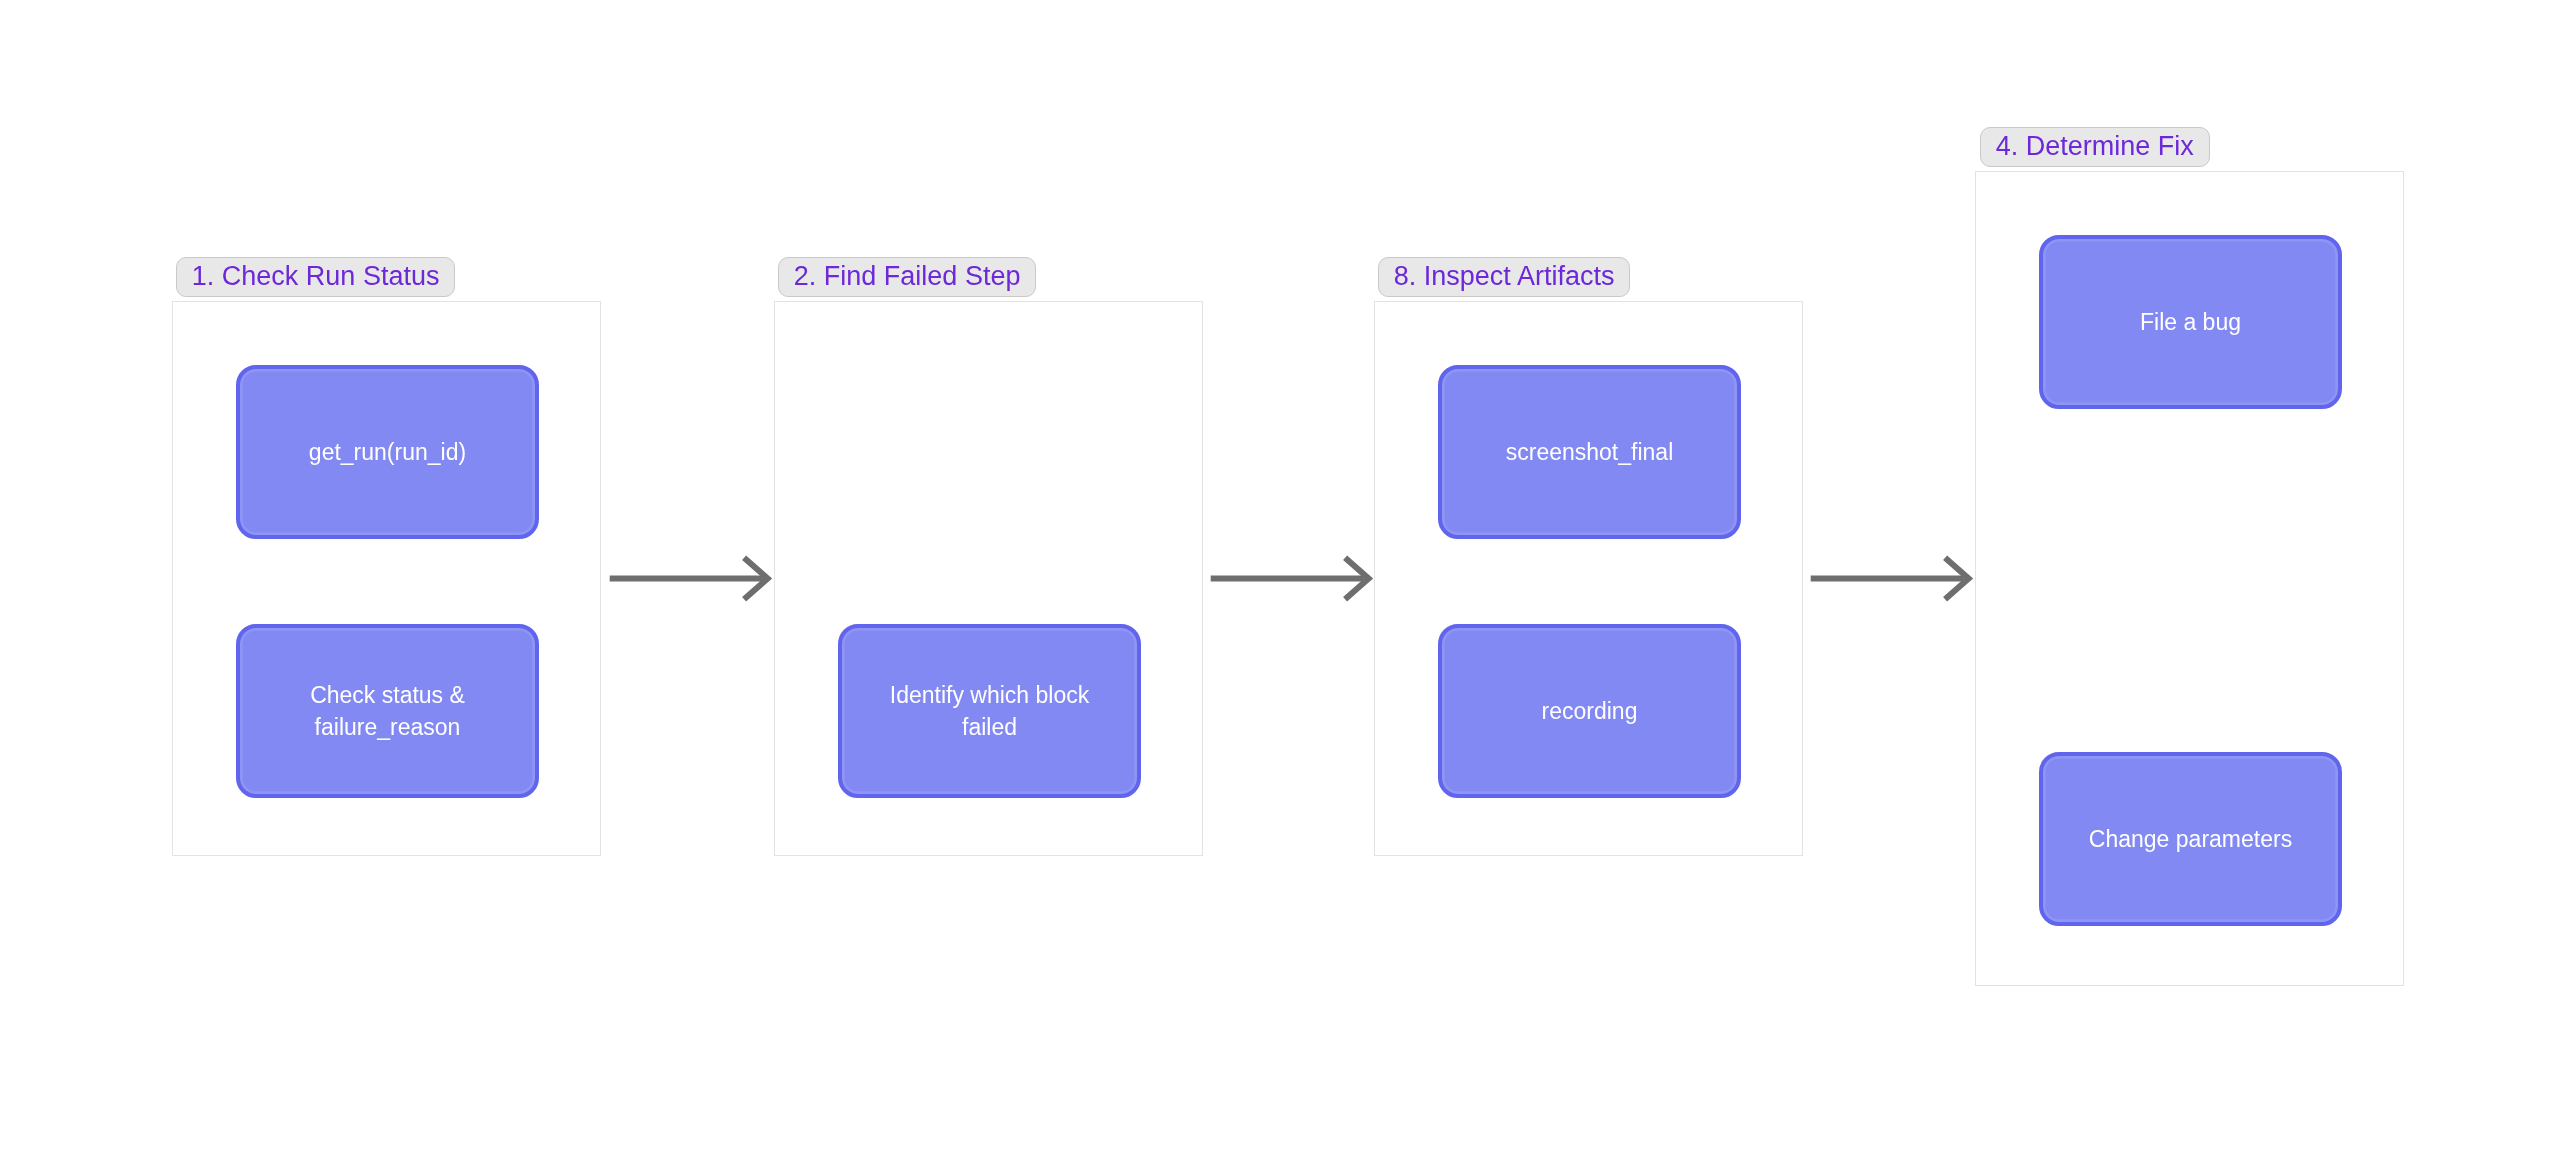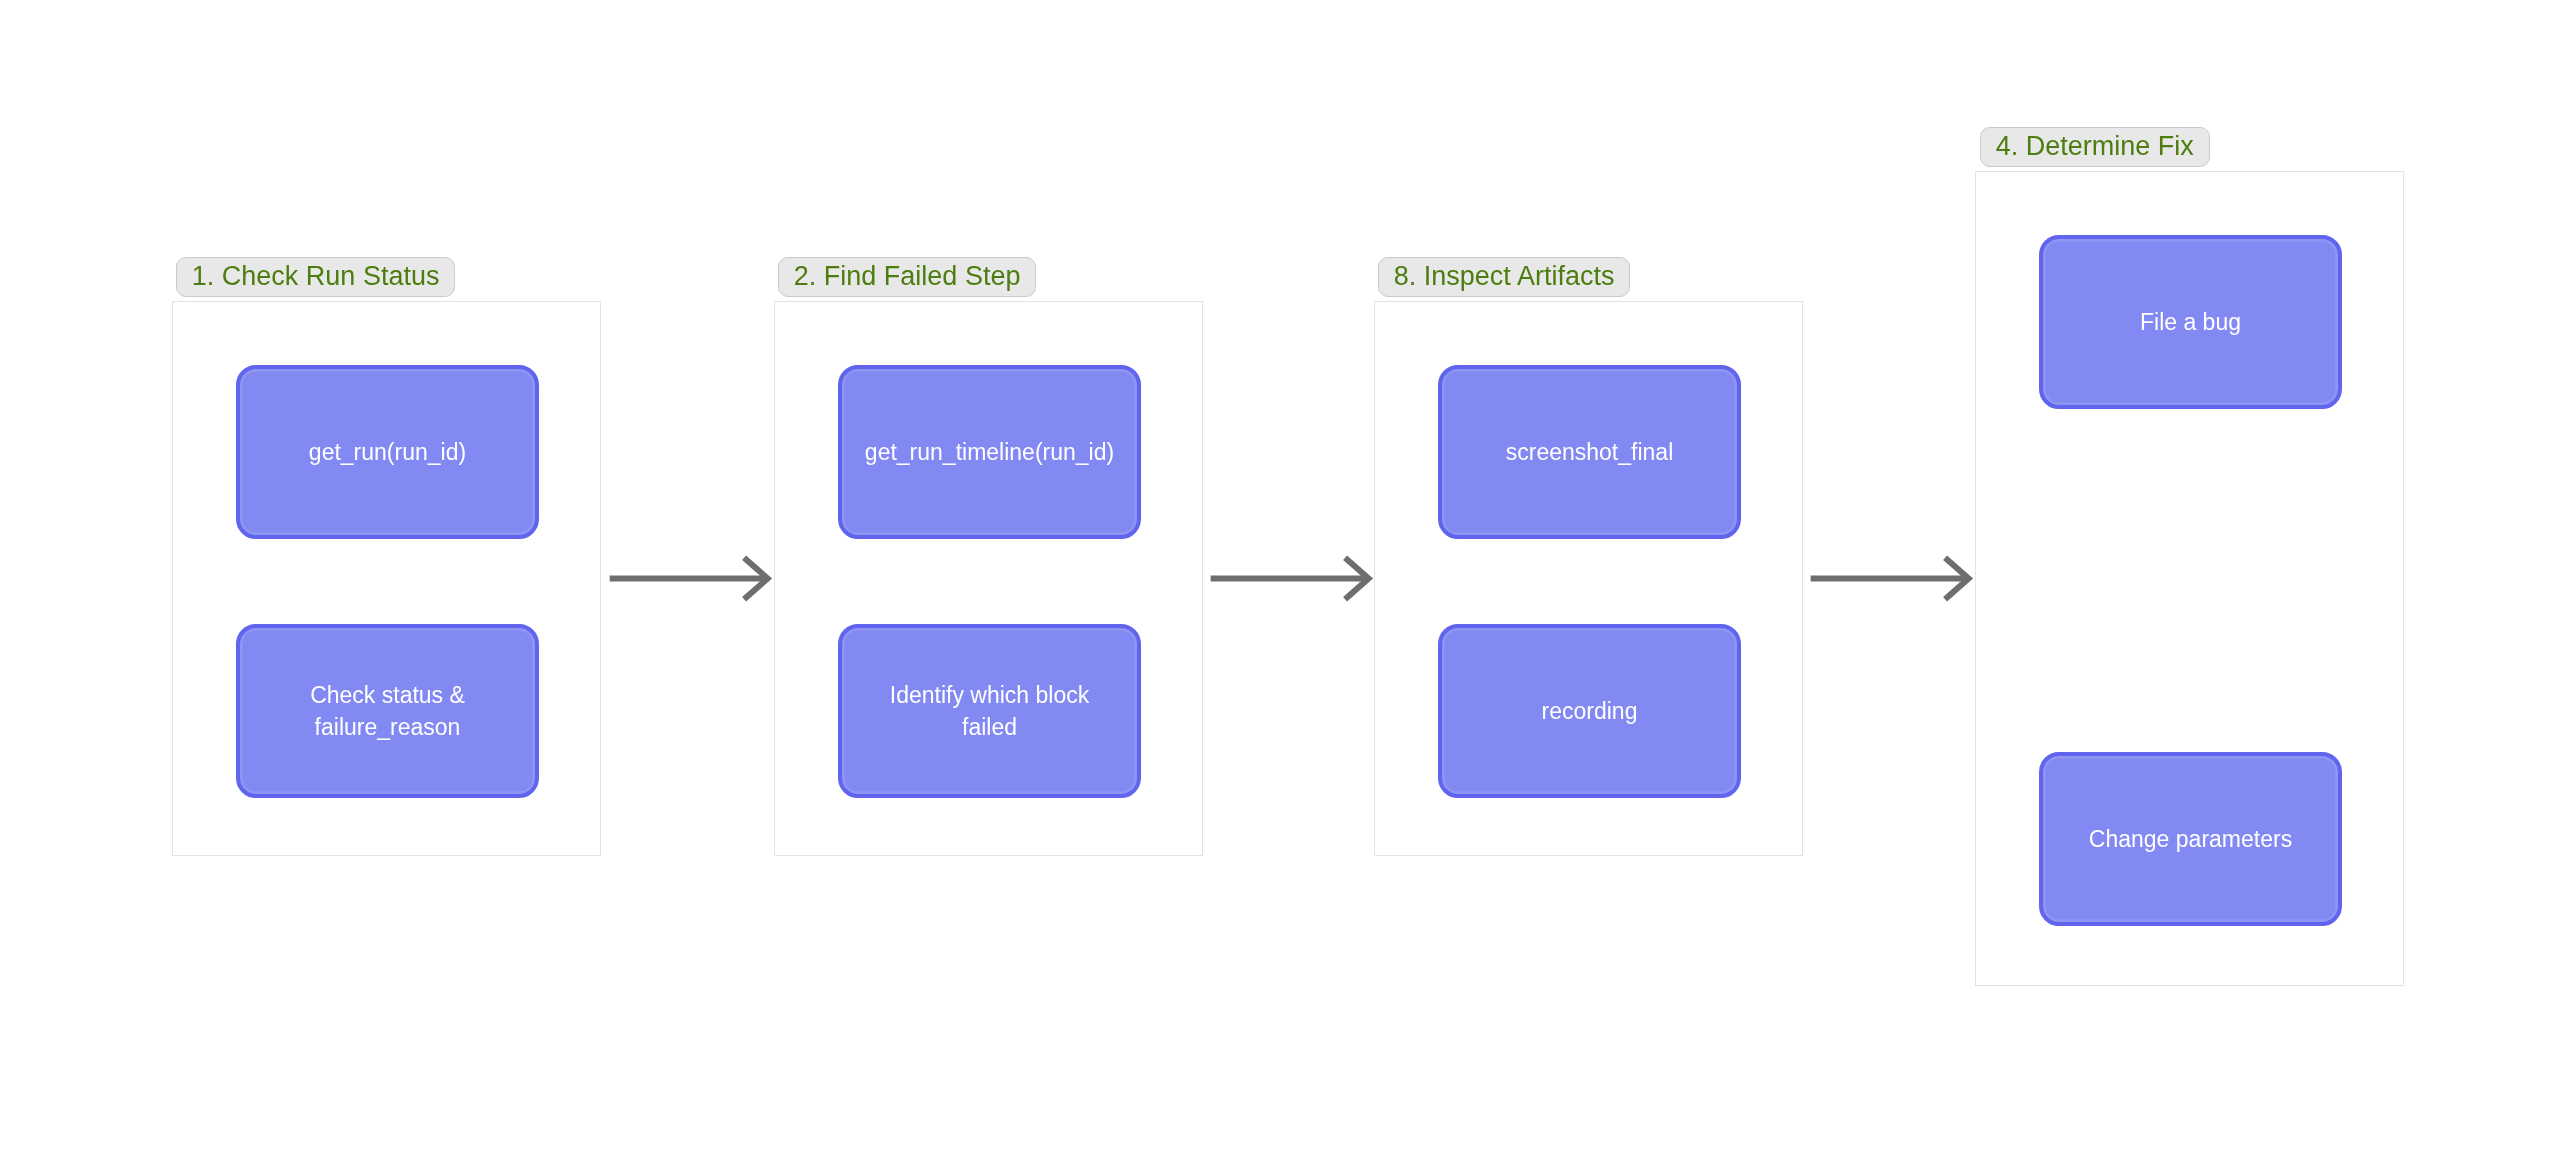--- a/index.html
+++ b/index.html
@@ -19,21 +19,21 @@
   .group-label {
     position: absolute;
     height: 35px;
     line-height: 35px;
     padding: 1.3px 14.8px 1.3px 14.8px;
     background: #e8e8e8;
     border: 1.3px solid #c9c9c9;
     border-radius: 10px;
     font-size: 27px;
     font-weight: 500;
-    color: #4d7c0f;
+    color: #6d28d9;
     white-space: nowrap;
     box-sizing: content-box;
   }
 
   
   .group-container {
     position: absolute;
     background: #ffffff;
     border: 1.3px solid #e3e3e3;
     box-sizing: border-box;
@@ -107,21 +107,20 @@
 <div class="arrow" id="arrow-1">
   <svg viewBox="0 0 250 120" aria-hidden="true">
     <path d="M4 60 H232"></path>
     <path d="M204 29 L239 60 L204 91"></path>
   </svg>
 </div>
 
 <div class="stage" id="stage-2">
   <div class="group-label">2. Find Failed Step</div>
   <div class="group-container">
-    <div class="node node-slot-1">get_run_timeline(run_id)</div>
     <div class="node node-slot-2">Identify which block failed</div>
   </div>
 </div>
 
 <div class="arrow" id="arrow-2">
   <svg viewBox="0 0 250 120" aria-hidden="true">
     <path d="M4 60 H232"></path>
     <path d="M204 29 L239 60 L204 91"></path>
   </svg>
 </div>

